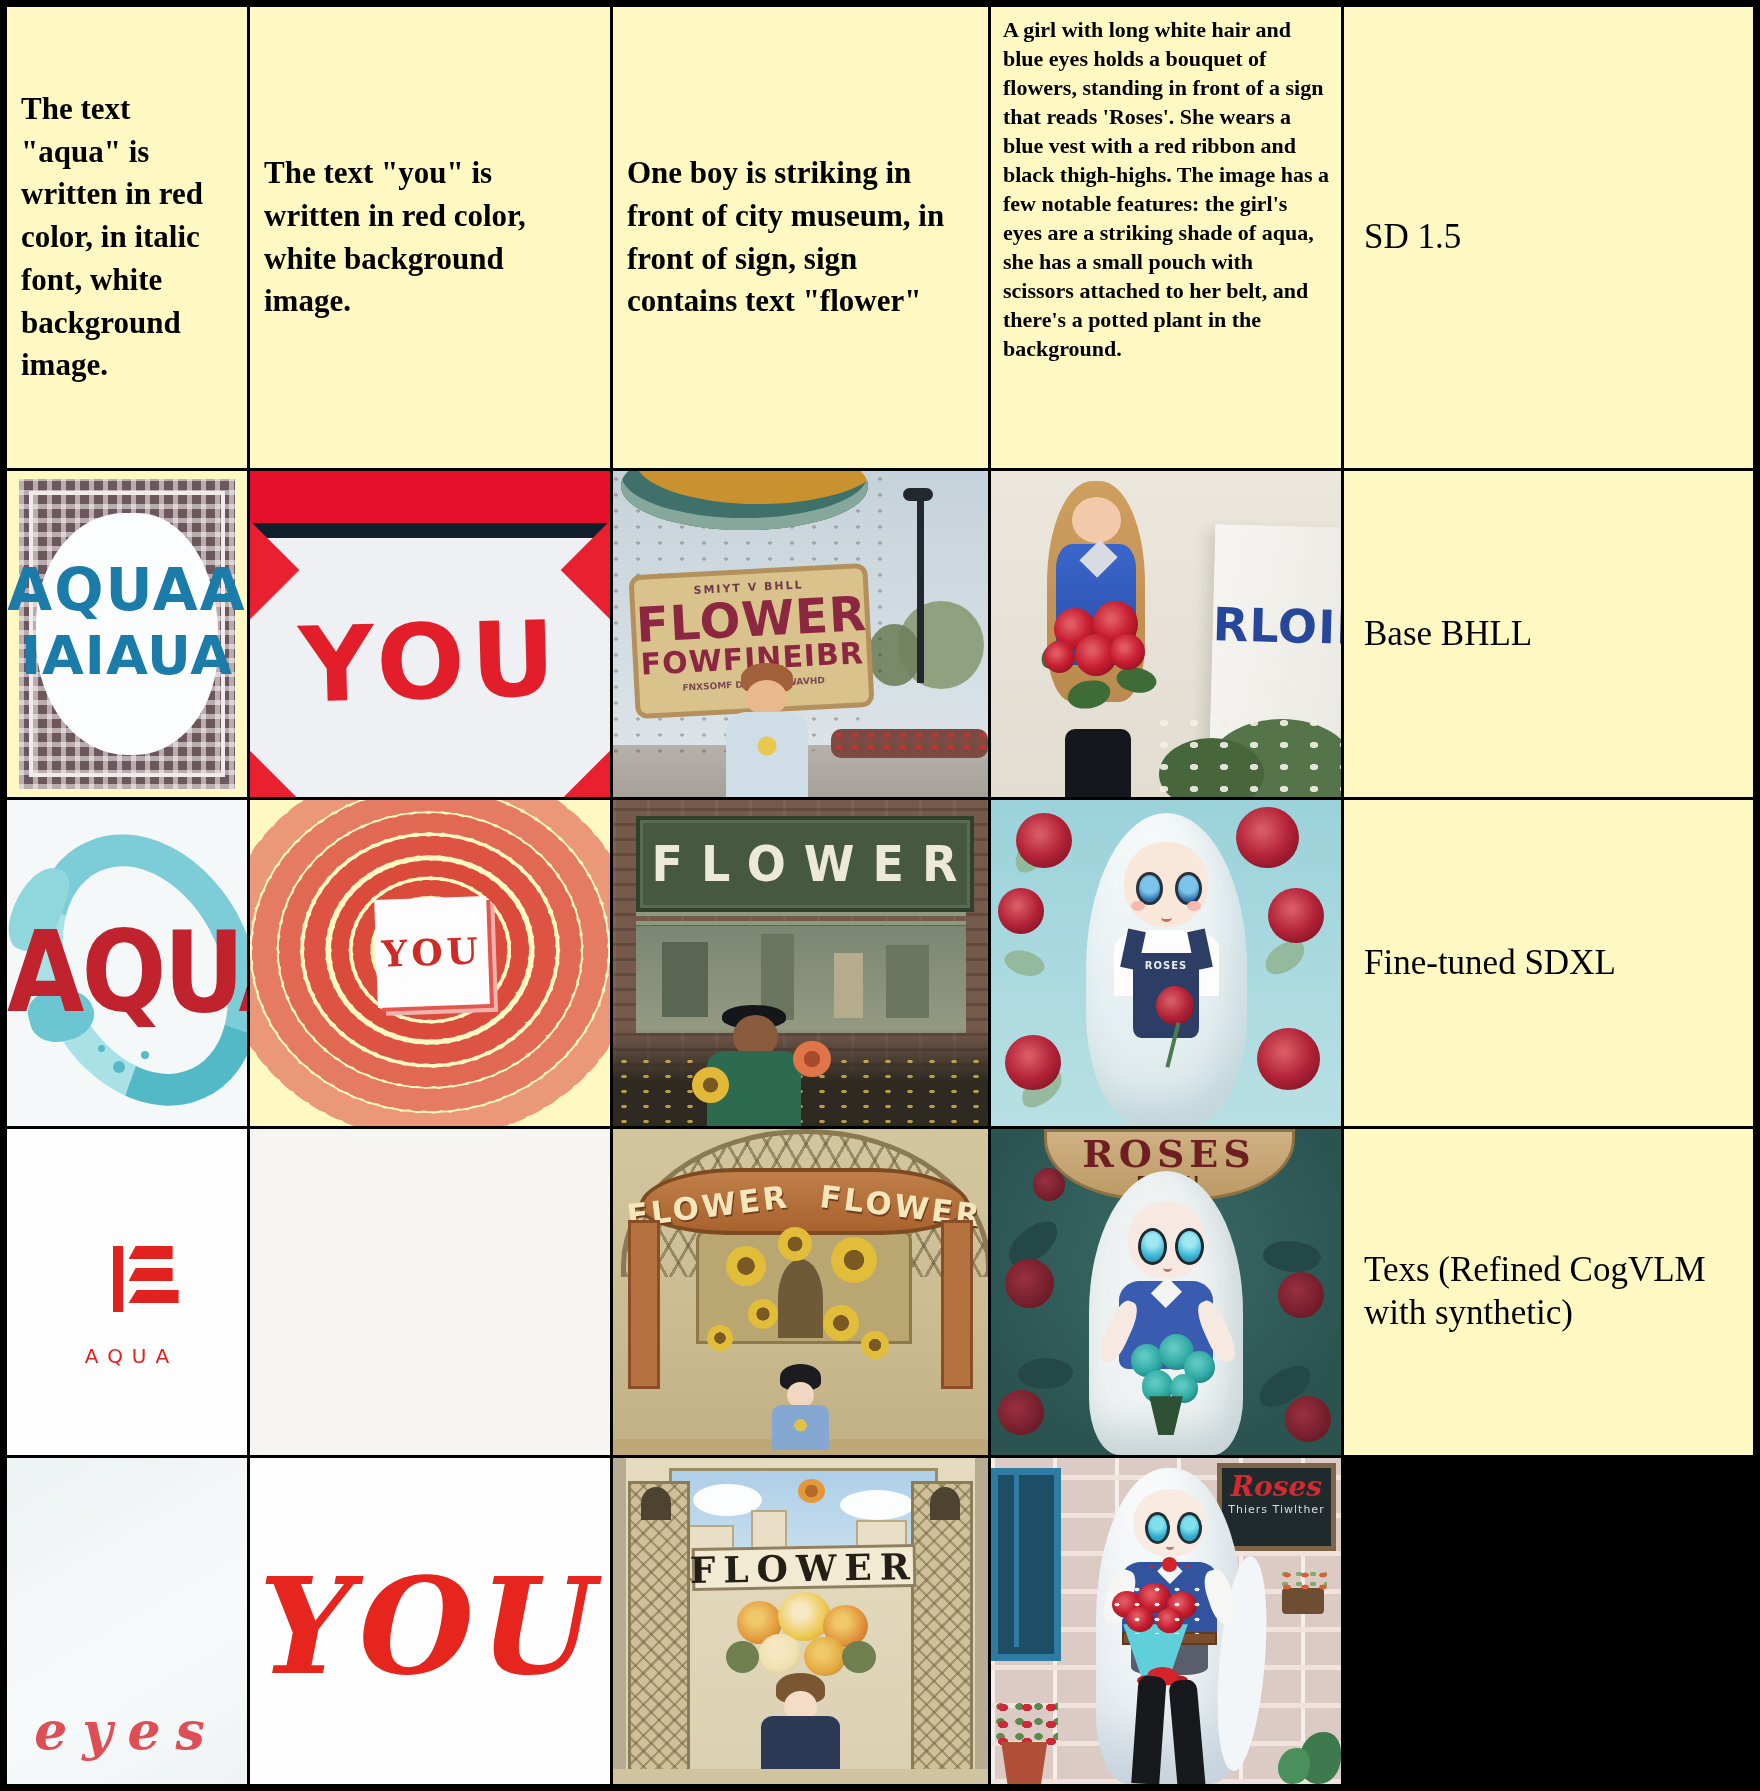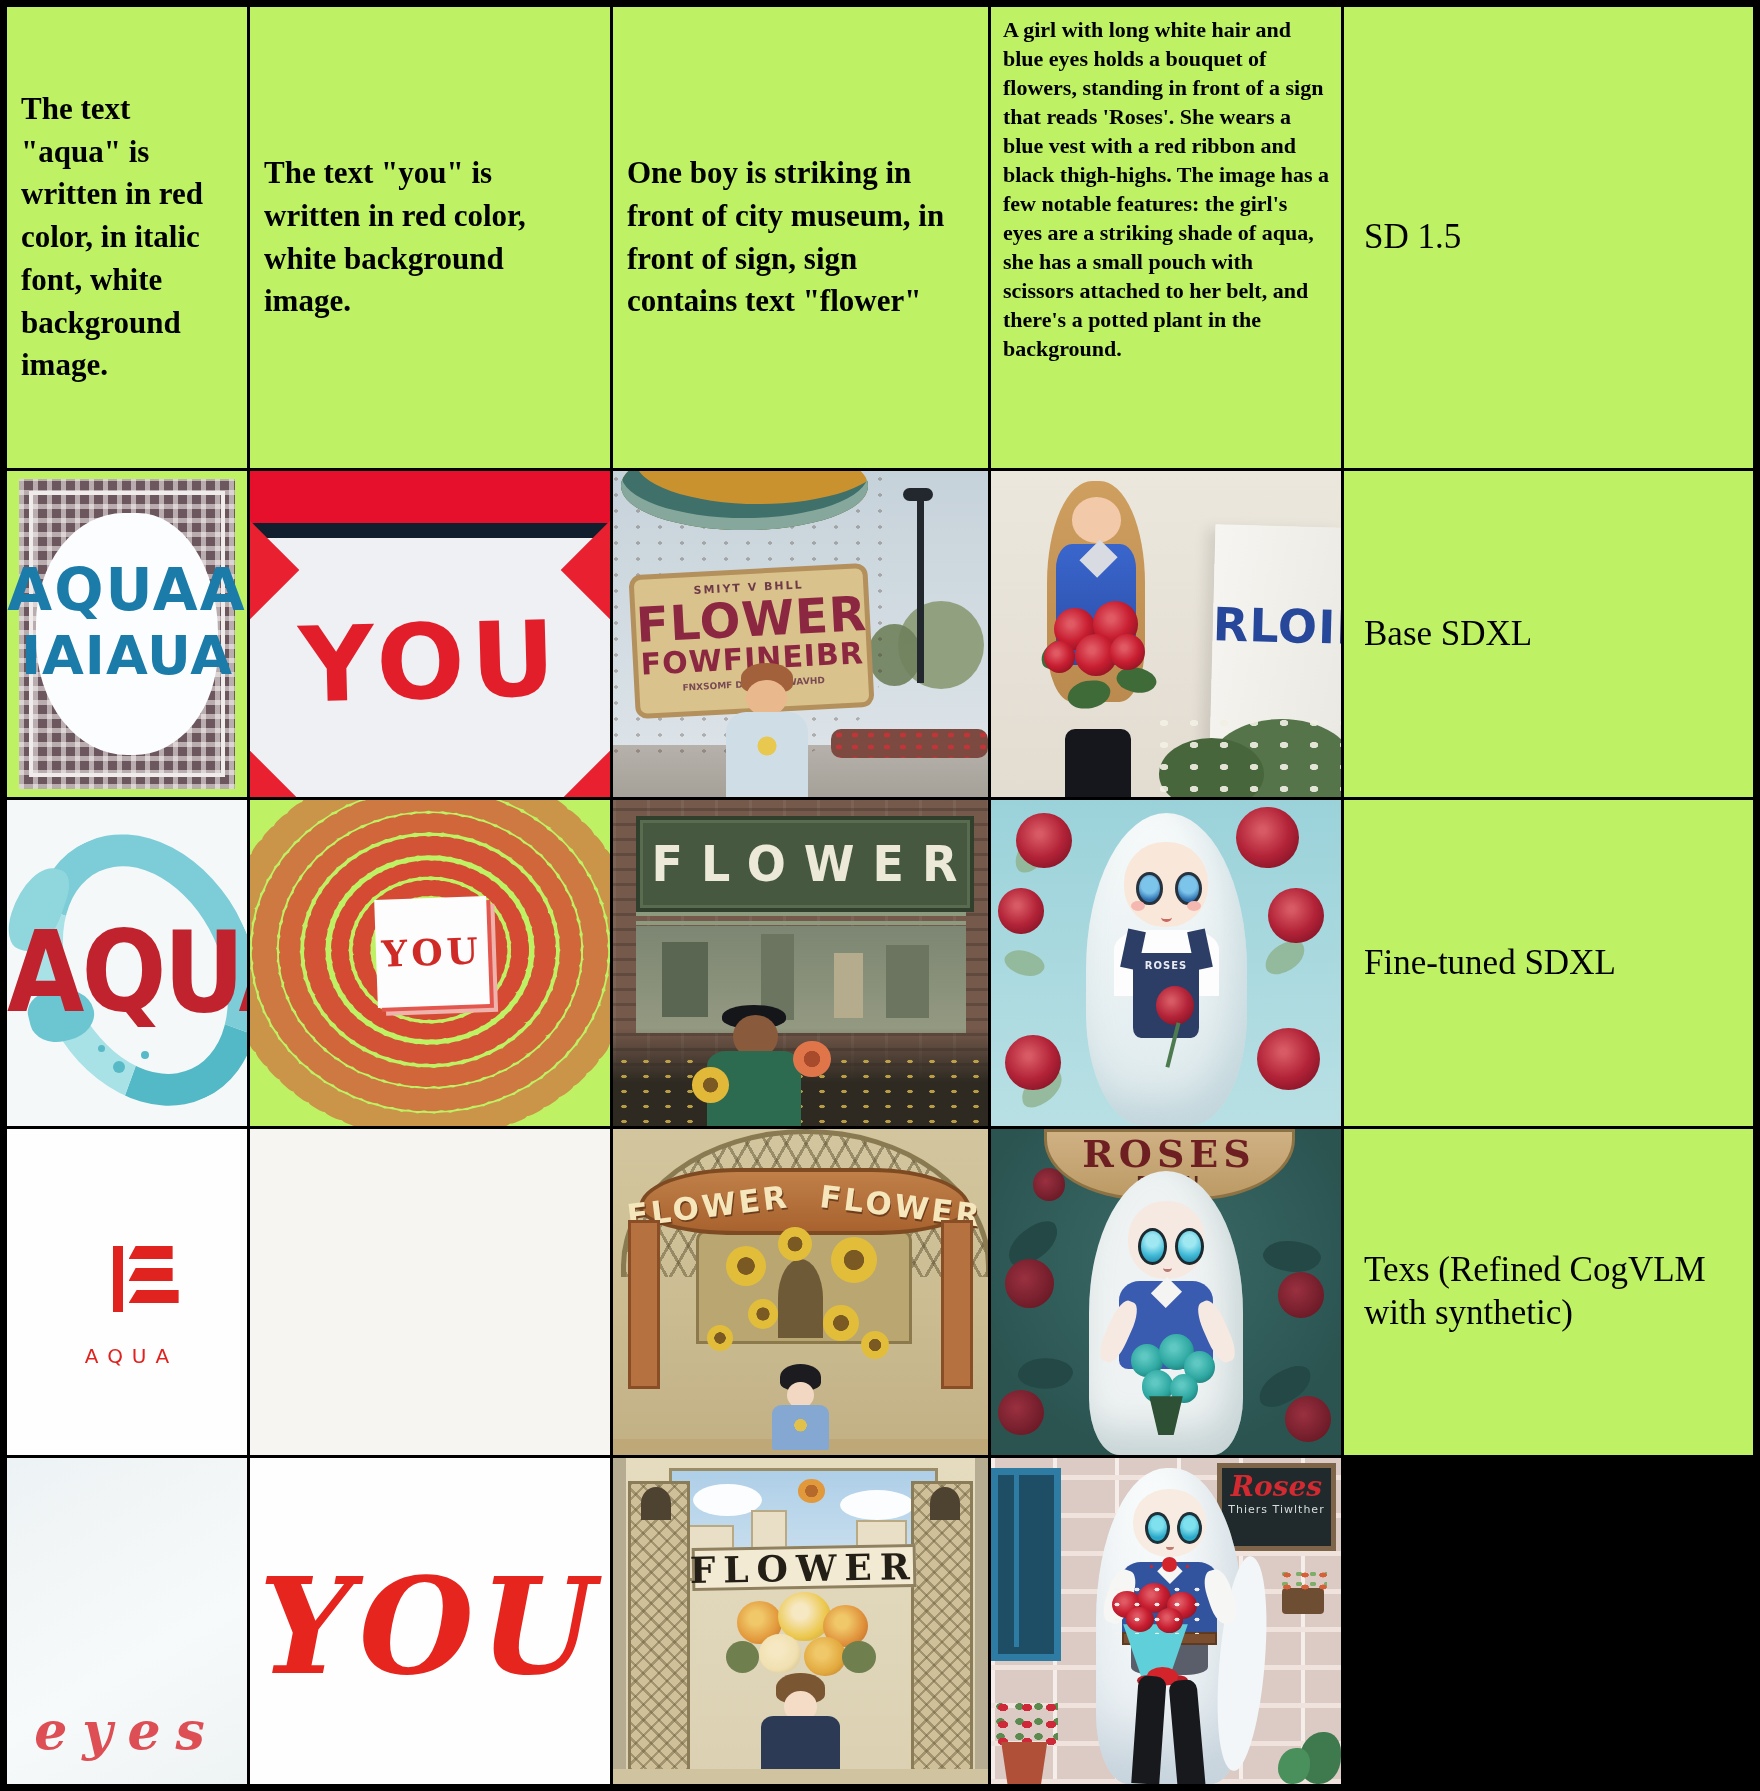--- a/index.html
+++ b/index.html
@@ -1,20 +1,20 @@
 <!DOCTYPE html>
 <html><head>
 <meta charset="utf-8">
 <style>
   html,body{margin:0;padding:0;background:#fff;}
   body{width:1760px;font-family:"Liberation Serif",serif;}
   .figure{width:1760px;height:1791px;box-sizing:border-box;border:7px solid #000;
     display:grid;grid-template-columns:240px 360px 375px 350px 1fr;
     grid-template-rows:461px repeat(4,1fr);gap:3px;background:#000;}
-  .cell{background:#bef264;position:relative;overflow:hidden;}
+  .cell{background:#fef9c3;position:relative;overflow:hidden;}
   .hdr{display:flex;align-items:center;}
   .prompt{font-weight:bold;font-size:31px;line-height:1.38;padding:10px 14px;color:#000;}
   .prompt.small{font-size:22px;line-height:1.32;padding:8px 12px;}
   .model-label{font-weight:bold;font-size:38px;padding-left:24px;}
   .rowlabel{display:flex;align-items:center;font-size:35px;line-height:1.22;padding-left:20px;padding-right:6px;color:#000;}
   .ab{position:absolute;}
   .img{position:absolute;inset:0;overflow:hidden;}
   .ctext{left:0;right:0;text-align:center;}
 
   
@@ -334,21 +334,21 @@
       <div class="leaf" style="left:36%;top:60%;width:11%;height:8%;transform:rotate(25deg);"></div>
       <div class="leaf" style="left:22%;top:64%;width:12%;height:9%;transform:rotate(5deg);"></div>
       <div class="rose" style="left:18%;top:42%;width:12%;height:13%;"></div>
       <div class="rose" style="left:29%;top:40%;width:13%;height:14%;"></div>
       <div class="rose" style="left:24%;top:50%;width:12%;height:13%;"></div>
       <div class="rose" style="left:34%;top:50%;width:10%;height:11%;"></div>
       <div class="rose" style="left:15%;top:52%;width:9%;height:10%;"></div>
     </div>
   </div>
 
-  <div class="cell rowlabel">Base SDXL</div>
+  <div class="cell rowlabel">Base BHLL</div>
 
   <div class="cell">
     <div class="img">
       <div class="ab s5-bg"></div>
       <div class="ab s5-swirl"></div>
       <div class="ab s5-splash1"></div>
       <div class="ab s5-splash2"></div>
       <div class="ab s5-drop" style="left:44%;top:80%;width:12px;height:12px;"></div>
       <div class="ab s5-drop" style="left:56%;top:77%;width:8px;height:8px;"></div>
       <div class="ab s5-drop" style="left:38%;top:75%;width:7px;height:7px;"></div>

